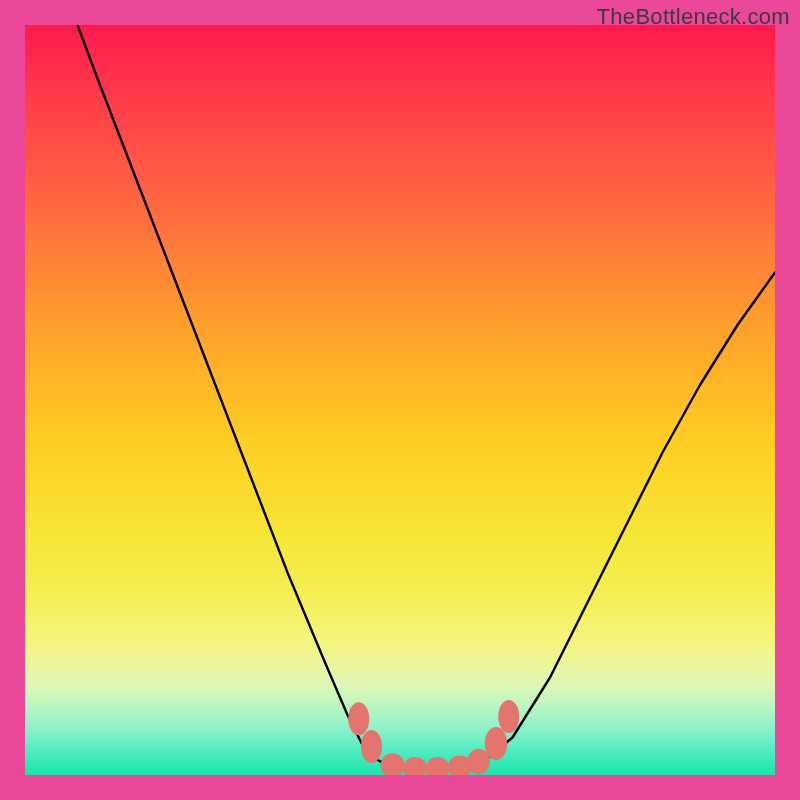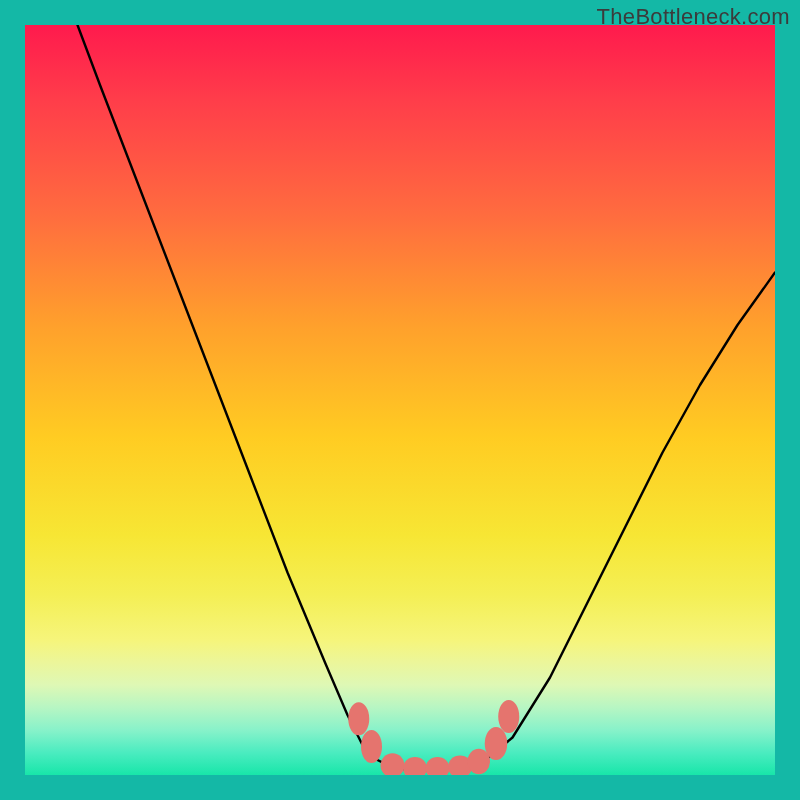--- a/index.html
+++ b/index.html
@@ -9,21 +9,21 @@
     height: 800px;
     overflow: hidden;
     background: #000;
     font-family: Arial, Helvetica, sans-serif;
   }
   .frame {
     position: absolute;
     left: 0; top: 0;
     width: 800px;
     height: 800px;
-    background: #14b8a6;
+    background: #ec4899;
     text-align: right;
   }
   .plot-area {
     position: absolute;
     left: 25px;
     top: 25px;
     width: 750px;
     height: 750px;
     background: linear-gradient(
       to bottom,

